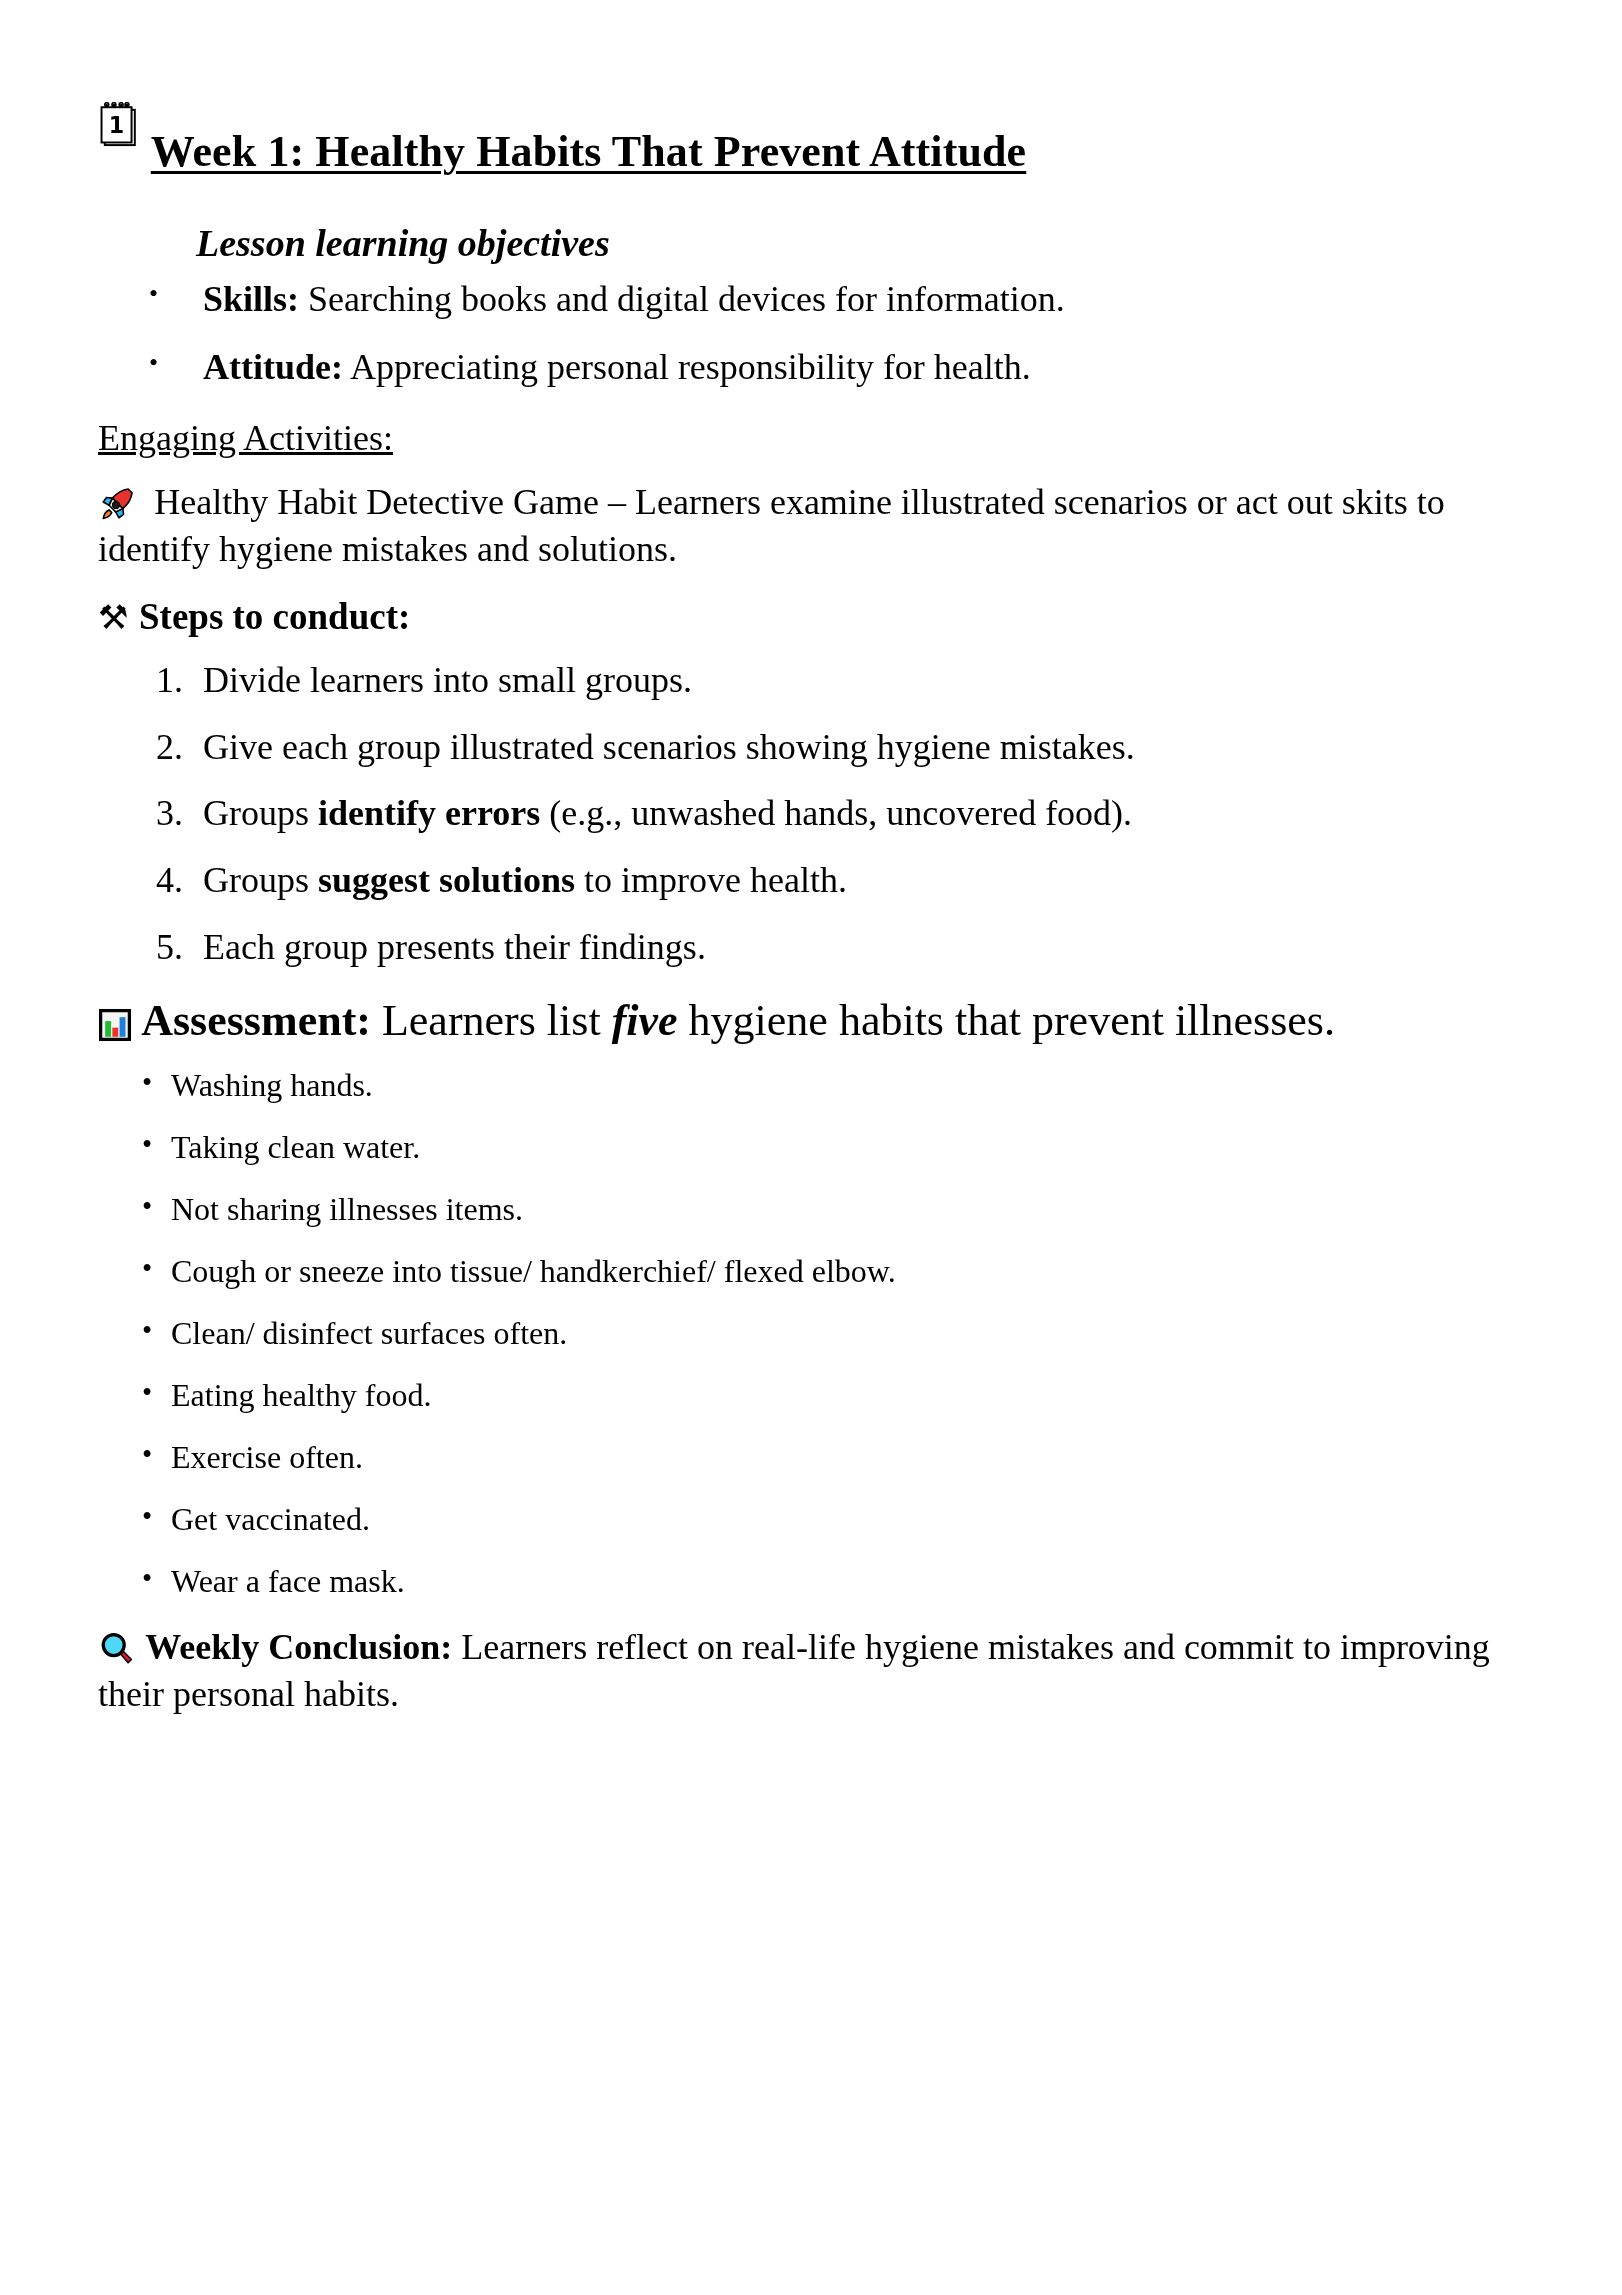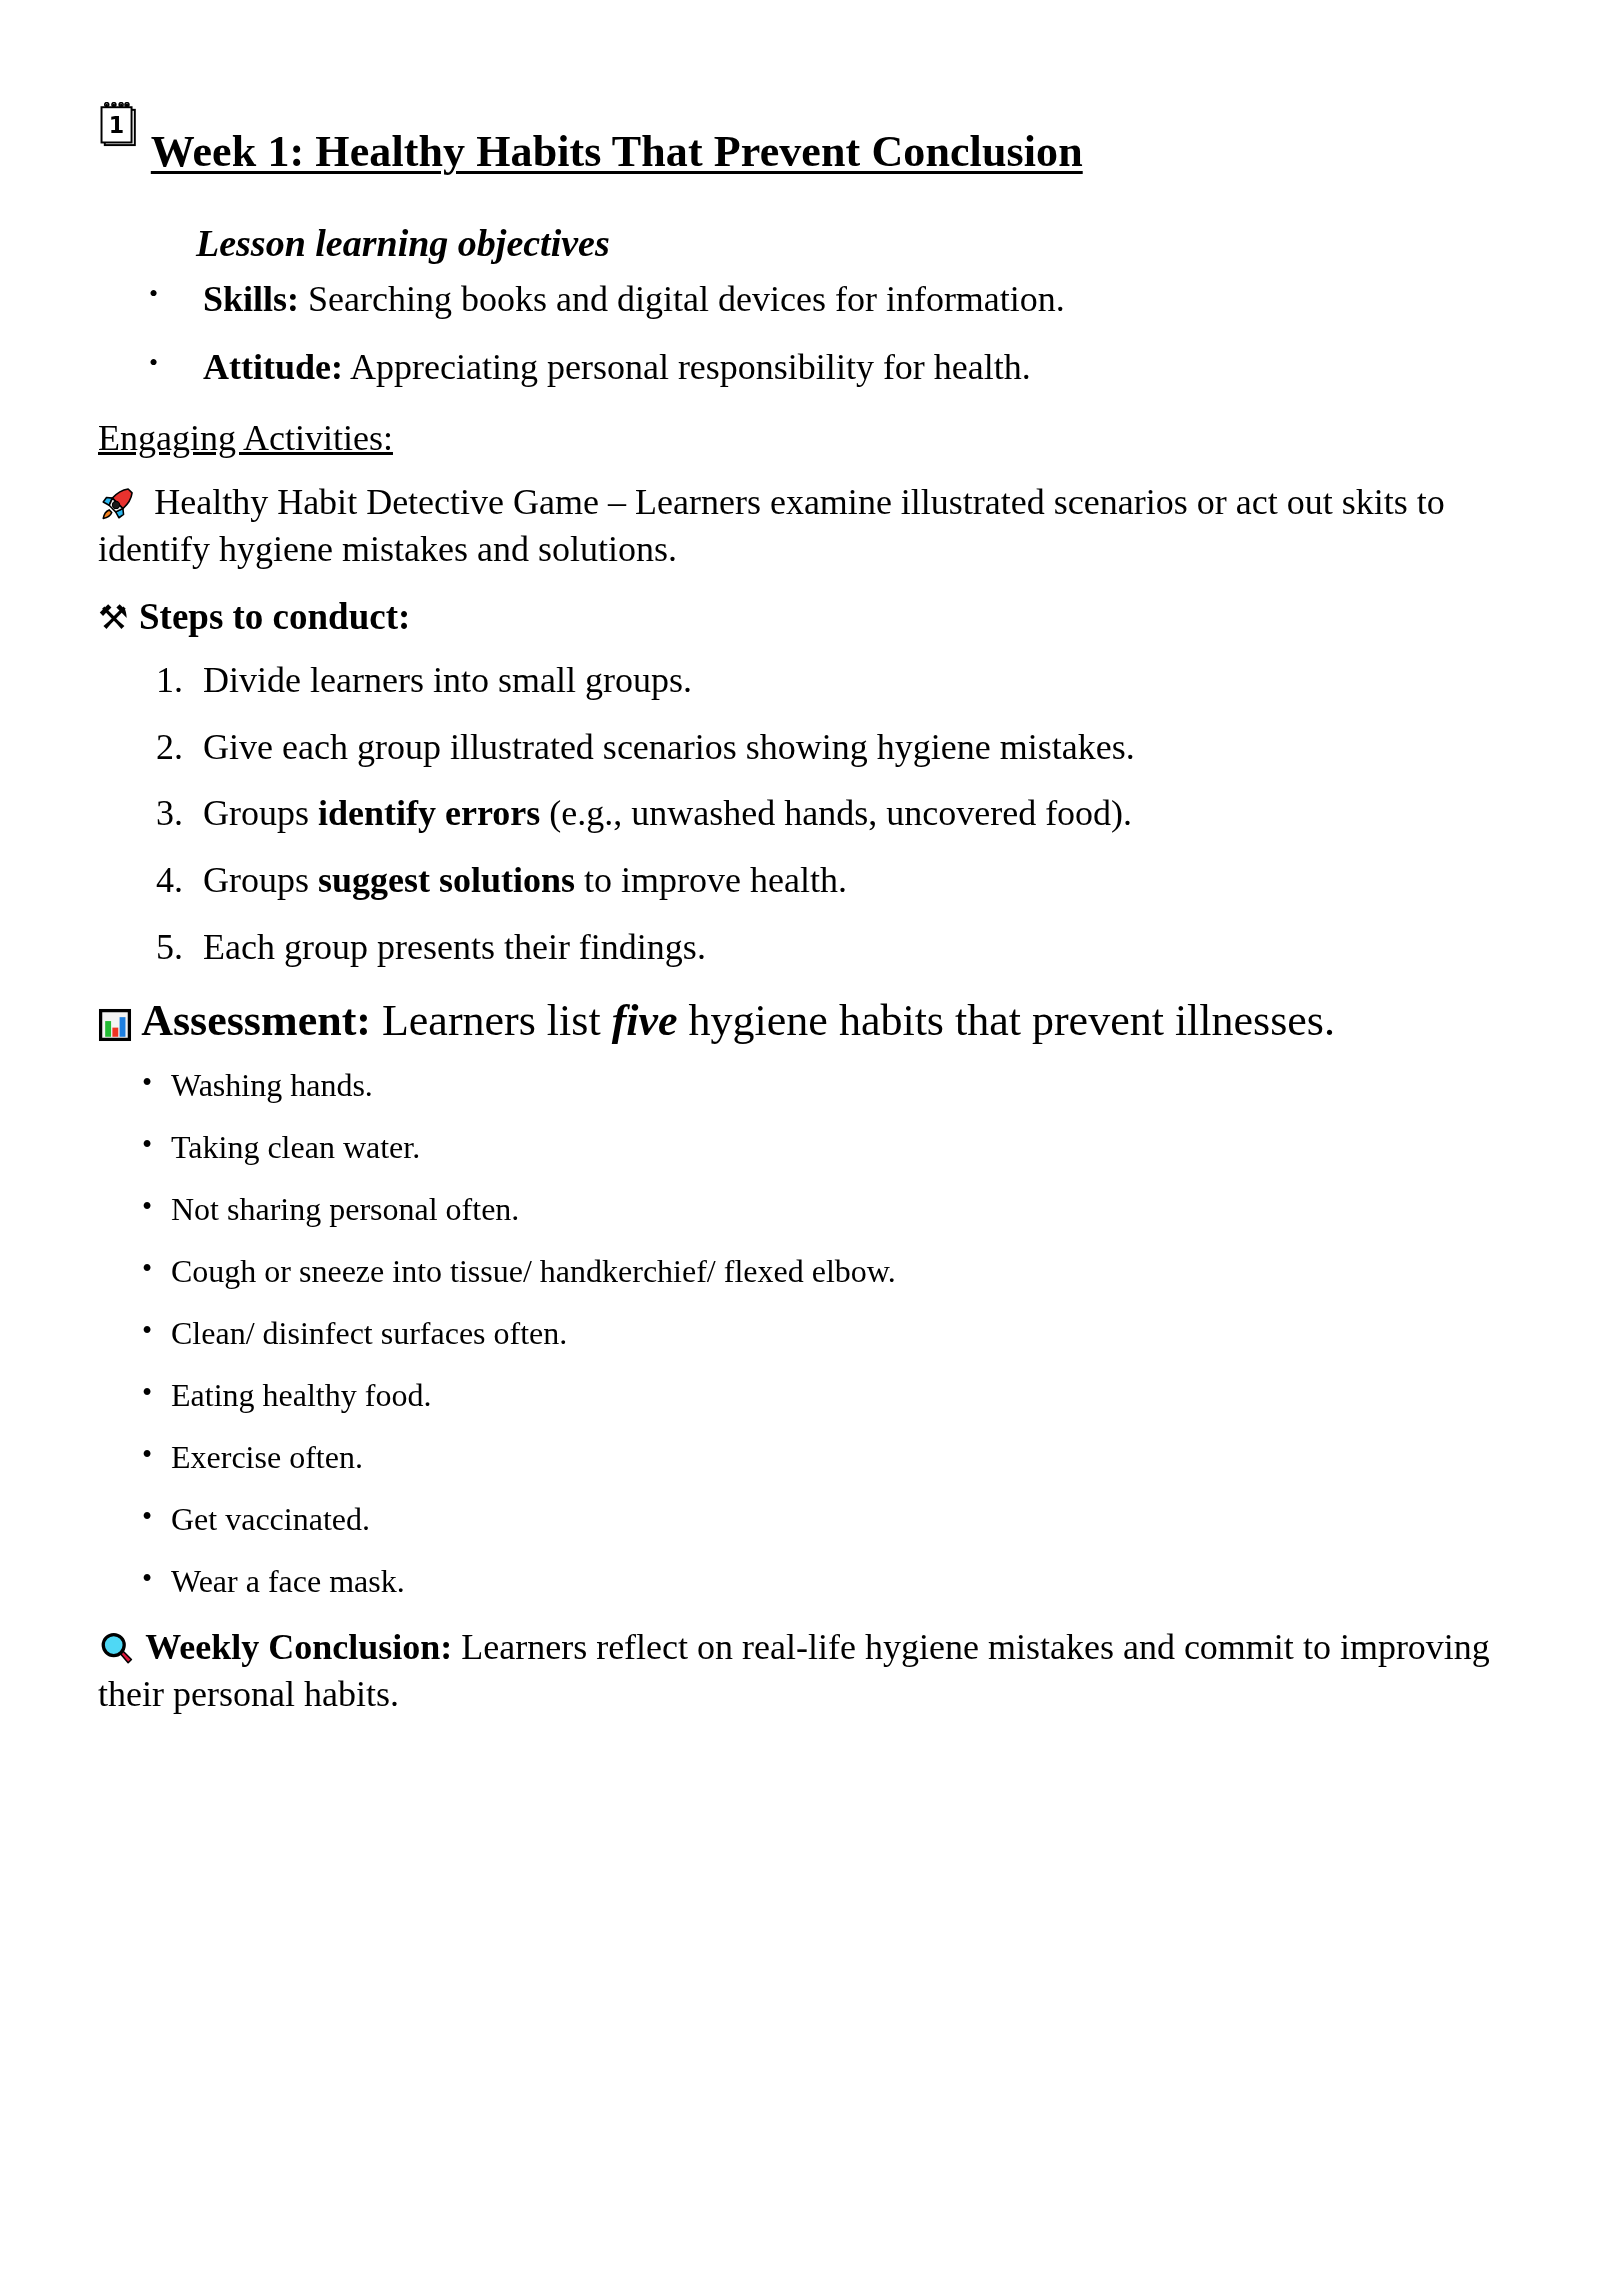--- a/index.html
+++ b/index.html
@@ -196,21 +196,21 @@
         <rect x="10" y="12" width="46" height="54" fill="#ffffff" stroke="#000000" stroke-width="3"></rect>
         <rect x="5" y="8" width="46" height="54" fill="#ffffff" stroke="#000000" stroke-width="3"></rect>
         <path d="M13 8 v-5 M24 8 v-5 M35 8 v-5 M44 8 v-5" stroke="#000000" stroke-width="3" fill="none"></path>
         <circle cx="13" cy="4" r="3" fill="none" stroke="#000000" stroke-width="2.5"></circle>
         <circle cx="24" cy="4" r="3" fill="none" stroke="#000000" stroke-width="2.5"></circle>
         <circle cx="35" cy="4" r="3" fill="none" stroke="#000000" stroke-width="2.5"></circle>
         <circle cx="44" cy="4" r="3" fill="none" stroke="#000000" stroke-width="2.5"></circle>
         <text x="28" y="48" font-family="DejaVu Sans, sans-serif" font-size="34" font-weight="bold" text-anchor="middle" fill="#000000">1</text>
       </svg>
     </span>
-    <h1 class="title-text">Week 1: Healthy Habits That Prevent Conclusion</h1>
+    <h1 class="title-text">Week 1: Healthy Habits That Prevent Attitude</h1>
   </div>
 
   <div class="sub-heading">Lesson learning objectives</div>
 
   <ul class="objectives">
     <li>
       <b>Skills:</b><span> Searching books and digital devices for information.</span>
     </li>
     <li>
       <b>Attitude:</b><span> Appreciating personal responsibility for health.</span>
@@ -254,21 +254,21 @@
         <rect x="11" y="20" width="9" height="24" fill="#22bb33"></rect>
         <rect x="22" y="30" width="9" height="14" fill="#ee3322"></rect>
         <rect x="33" y="14" width="9" height="30" fill="#1e7fe0"></rect>
       </svg>
     </span><b>Assessment:</b><span> Learners list </span><span class="bi">five</span><span> hygiene habits that prevent illnesses.</span>
   </p>
 
   <ul class="habits">
     <li>Washing hands.</li>
     <li>Taking clean water.</li>
-    <li>Not sharing personal often.</li>
+    <li>Not sharing illnesses items.</li>
     <li>Cough or sneeze into tissue/ handkerchief/ flexed elbow.</li>
     <li>Clean/ disinfect surfaces often.</li>
     <li>Eating healthy food.</li>
     <li>Exercise often.</li>
     <li>Get vaccinated.</li>
     <li>Wear a face mask.</li>
   </ul>
 
   <p class="conclusion">
     <span class="inline-icon">

